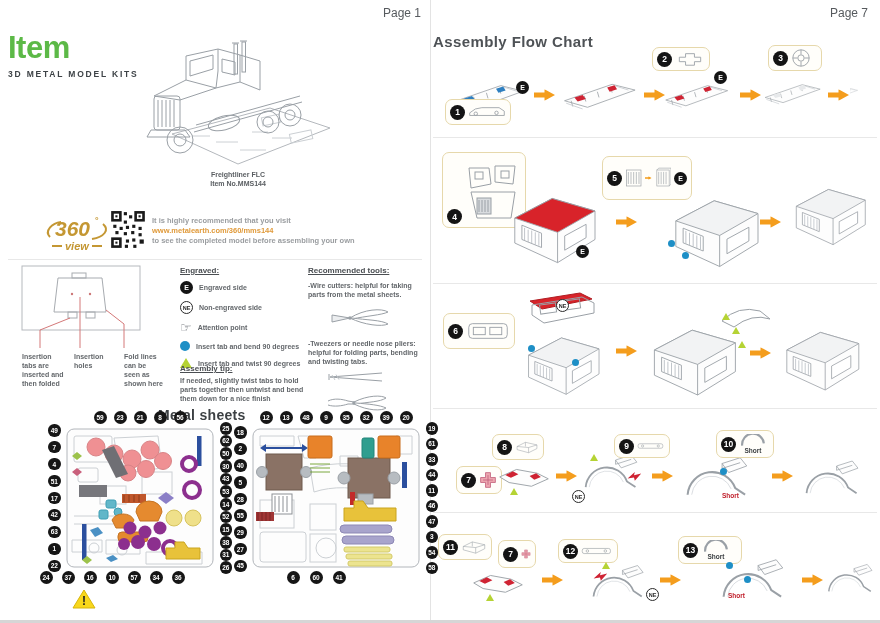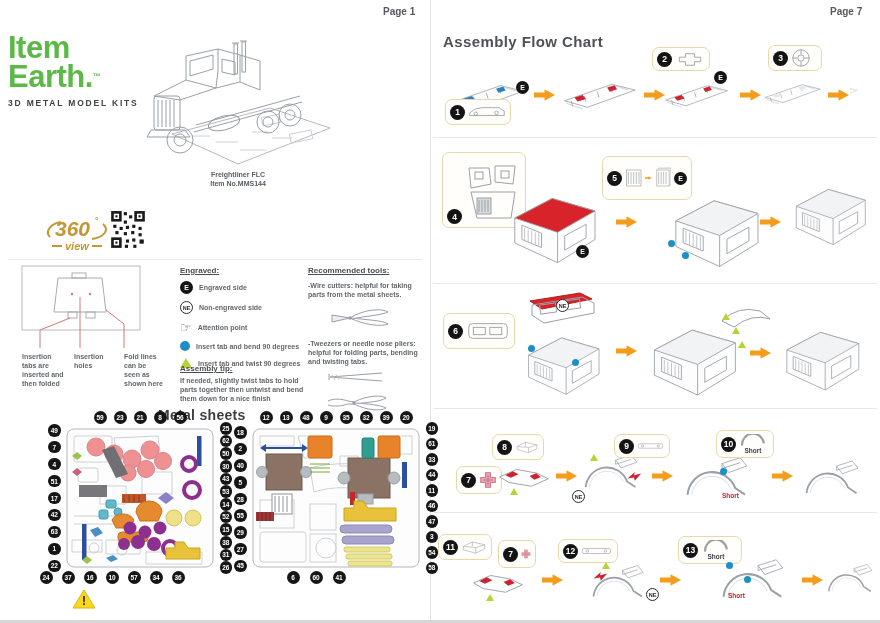--- a/index.html
+++ b/index.html
@@ -2,21 +2,21 @@
 <html><head>
 <meta charset="utf-8">
 <style>
 *{margin:0;padding:0;box-sizing:border-box}
 html,body{background:#fff}
 body{width:880px;height:623px;font-family:"Liberation Sans",sans-serif;color:#5f6368;overflow:hidden}
 .stage{position:relative;width:880px;height:623px;background:#fff;border-bottom:3px solid #d6d6d6;overflow:hidden}
 .abs{position:absolute}
 .vdivider{position:absolute;left:430px;top:0;width:1px;height:623px;background:#e3e3e3}
 .hline{position:absolute;height:1px;background:#e8e8e8}
-.pagelabel{position:absolute;font-size:10px;font-weight:bold;color:#565a5e}
+.pagelabel{position:absolute;font-size:12px;font-weight:normal;color:#565a5e}
 
 .logo-line{font-weight:bold;font-size:31px;line-height:29px;color:#5cb947;letter-spacing:-.5px}
 .logo-tm{font-size:8px;vertical-align:top;color:#5cb947}
 .logo-sub{margin-top:7px;font-size:8.5px;font-weight:bold;letter-spacing:1.8px;color:#3e4347}
 
 .cap{font-size:7px;font-weight:bold;color:#5a5e62;line-height:9px;text-align:center}
 .t7{font-size:7px;font-weight:bold;line-height:9px;color:#63676b}
 .t8{font-size:7.5px;font-weight:bold;line-height:10px;color:#63676b}
 .sect-title{font-size:8px;font-weight:bold;color:#4a4e52;text-decoration:underline;margin-bottom:6px}
 .gold{color:#e09a3a}
@@ -93,21 +93,20 @@
 </svg>
 
 <div class="stage">
   <div class="vdivider"></div>
 
   <div class="abs" style="left:0;top:0;width:430px;height:623px">
     <div class="pagelabel" style="left:383px;top:6px">Page 1</div>
 
     <div class="abs" style="left:8px;top:33px">
       <div class="logo-line">Item</div>
-      <div class="logo-line"><span>Earth.</span><span class="logo-tm">™</span></div>
       <div class="logo-sub">3D METAL MODEL KITS</div>
     </div>
 
     <svg class="abs" style="left:118px;top:40px" width="218" height="130" viewBox="0 0 218 130">
       <g fill="none" stroke="#9aa0a6" stroke-width="1">
         <path d="M54 94 L152 68 L212 88 L120 124 Z" stroke="#b4b8bd"></path>
         <path d="M74 96 h18 M98 102 h22 M134 92 h16 M154 98 h20 M122 110 h26" stroke="#ccd0d4"></path>
         <rect x="144" y="76" width="18" height="8" transform="rotate(-12 153 80)" stroke="#ccd0d4"></rect>
         <rect x="172" y="92" width="22" height="9" transform="rotate(-12 183 96)" stroke="#ccd0d4"></rect>
         <rect x="116" y="4" width="3.5" height="30"></rect>
@@ -175,20 +174,25 @@
           <rect x="25.5" y="3.5" width="5" height="5"></rect>
           <rect x="3.5" y="28.5" width="5" height="5"></rect>
         </g>
       <g fill="#1a1a1a">
           <rect x="5" y="5" width="2" height="2"></rect>
           <rect x="27" y="5" width="2" height="2"></rect>
           <rect x="5" y="30" width="2" height="2"></rect>
         </g>
     </svg>
 
+    <div class="abs" style="left:152px;top:216px;width:270px">
+      <div class="t8 gray">It is highly recommended that you visit</div>
+      <div class="t8 gold">www.metalearth.com/360/mms144</div>
+      <div class="t8 gray">to see the completed model before assembling your own</div>
+    </div>
 
     <div class="hline" style="left:8px;top:259px;width:414px"></div>
 
     <svg class="abs" style="left:20px;top:264px" width="122" height="86" viewBox="0 0 122 86">
       <rect x="2" y="2" width="118" height="64" fill="none" stroke="#b6b9be"></rect>
       <path d="M38 14 h44 l4 34 h-52 z" fill="none" stroke="#a7abb0"></path>
       <rect x="52" y="9" width="14" height="5" fill="none" stroke="#a7abb0"></rect>
       <rect x="48" y="48" width="9" height="6" fill="none" stroke="#a7abb0"></rect>
       <rect x="66" y="48" width="9" height="6" fill="none" stroke="#a7abb0"></rect>
       <circle cx="52" cy="30" r="1.2" fill="#cc7777"></circle>
@@ -450,21 +454,21 @@
     </div>
 
     <svg class="abs" style="left:72px;top:588px" width="24" height="21" viewBox="0 0 24 21">
       <path d="M12 2 L23 20 H1 Z" fill="#f8d71c" stroke="#d8b50a"></path>
       <text x="12" y="17" text-anchor="middle" font-size="12" font-weight="bold" fill="#222">!</text>
     </svg>
   </div>
 
   <div class="abs" style="left:430px;top:0;width:450px;height:623px">
     <div class="pagelabel" style="left:400px;top:6px">Page 7</div>
-    <div class="flow-title" style="left:13px;top:33px">Assembly Flow Chart</div>
+    <div class="flow-title" style="left:3px;top:33px">Assembly Flow Chart</div>
 
     <div class="hline" style="left:3px;top:137px;width:444px"></div>
     <div class="hline" style="left:3px;top:283px;width:444px"></div>
     <div class="hline" style="left:3px;top:408px;width:444px"></div>
     <div class="hline" style="left:3px;top:512px;width:444px"></div>
 
     <div class="flow-row" style="top:55px;height:80px">
       <svg class="abs" style="left:18px;top:22px;width:80px;height:38px;color:#2e7fc0" viewBox="0 0 100 46">
           <use href="#s-chassis"></use>
         </svg>

